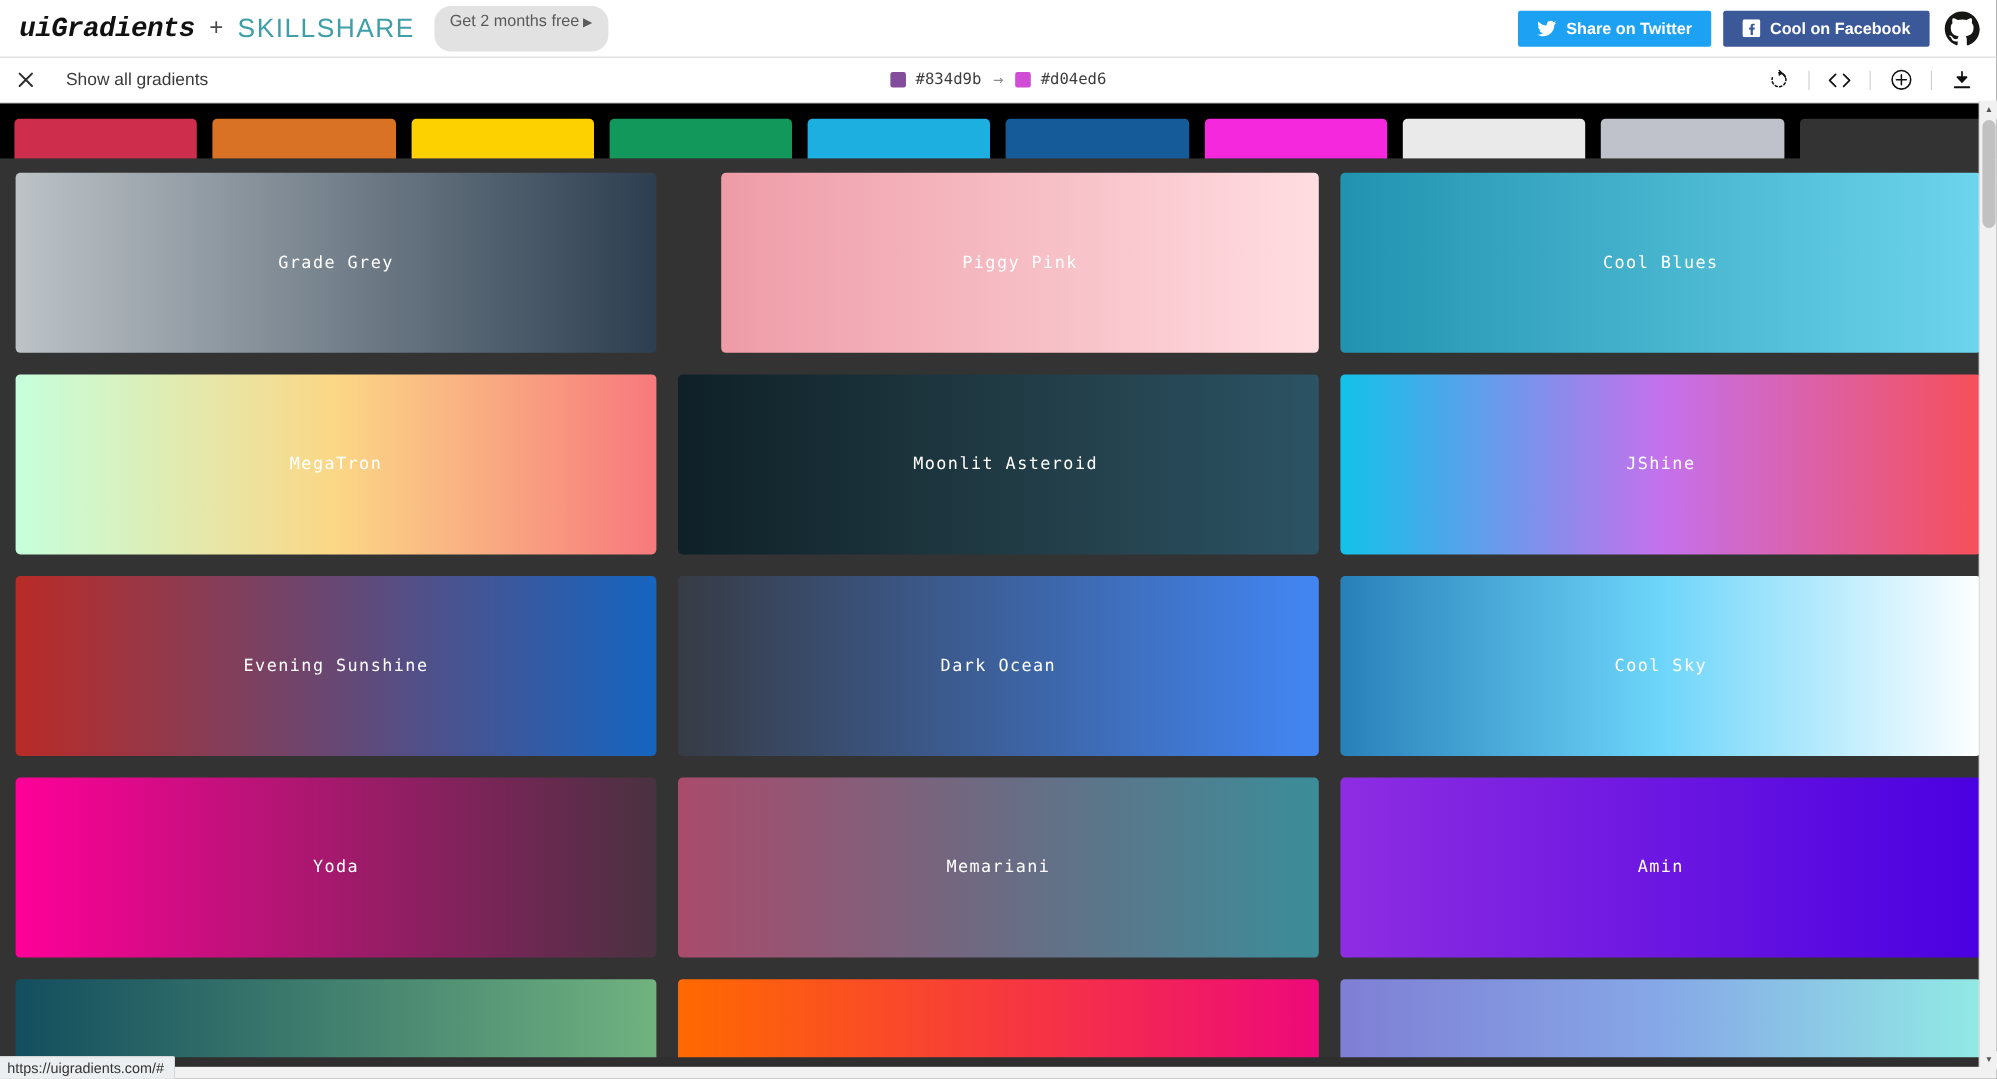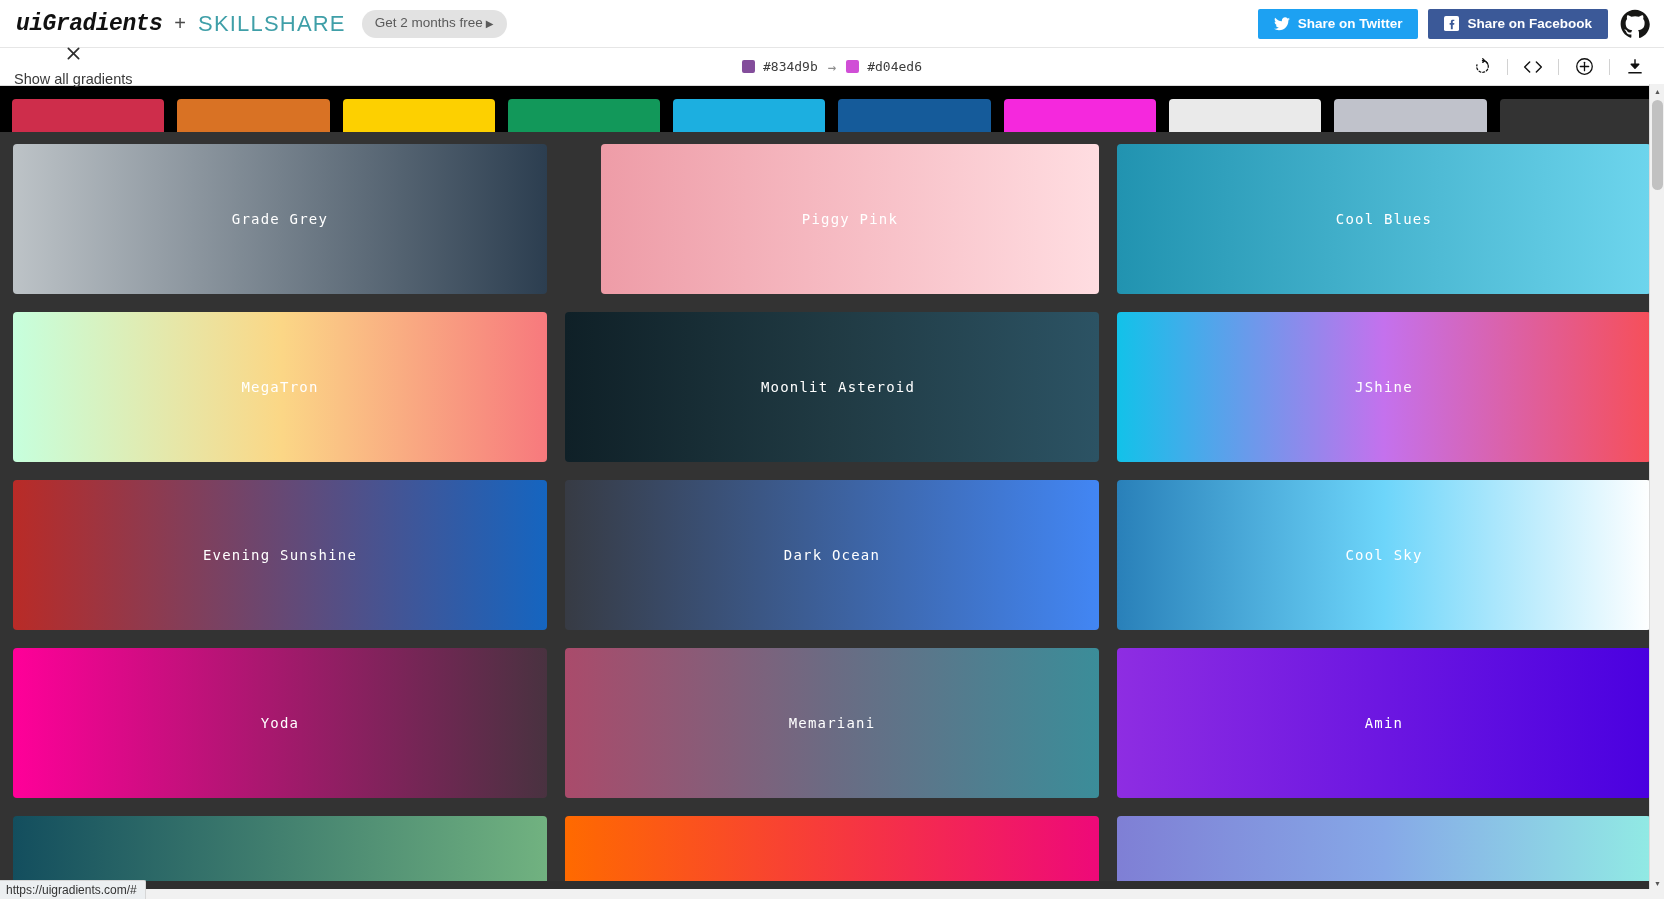--- a/index.html
+++ b/index.html
@@ -29,21 +29,21 @@
     color: #111;
     letter-spacing: -0.5px;
   }
   .plus { font-size: 20px; color: #4a4a4a; font-weight: 300; }
   .skillshare {
     font-size: 22px; color: #3f9fa8; letter-spacing: 1.2px;
     font-weight: 400;
   }
   .promo-pill {
     background: #e2e2e2; color: #5a5a5a;
-    border-radius: 14px; padding: 5px 13px 8px;
+    border-radius: 14px; padding: 5px 13px 18px;
     font-size: 13.5px; white-space: nowrap;
     margin-left: 4px;
   }
   .promo-pill .caret { font-size: 10px; margin-left: 3px; }
 
   .topbar-right {
     margin-left: auto; display: flex; align-items: center; gap: 10px;
   }
   .share-btn {
     display: flex; align-items: center; gap: 8px;
@@ -59,22 +59,22 @@
   
   .toolbar {
     height: 38px; width: 100%;
     background: #fff;
     display: flex; align-items: center;
     padding: 0 12px 0 14px;
     position: relative;
     border-bottom: 1px solid #dcdcdc;
   }
   .showall {
-    display: flex; align-items: center; gap: 10px;
-    font-size: 14.5px; color: #3a3a3a; cursor: pointer; flex-direction: column;
+    display: flex; align-items: center; gap: 26px;
+    font-size: 14.5px; color: #3a3a3a; cursor: pointer;
   }
   .x-icon { width: 15px; height: 15px; display: block; }
 
   .hexgroup {
     position: absolute; left: 50%; top: 50%;
     transform: translate(-50%, -50%);
     display: flex; align-items: center; gap: 8px;
     font-family: "DejaVu Sans Mono", monospace;
     font-size: 13px; color: #3d3d3d;
   }
@@ -194,21 +194,21 @@
       <span>Share on Twitter</span>
     </div>
 
     <div class="share-btn share-facebook">
       <span>
         <svg width="15" height="15" viewBox="0 0 24 24">
             <rect width="24" height="24" rx="3" fill="#fff"></rect>
             <path d="M16 6h-2.2C12.2 6 11 7 11 8.6V11H9v3h2v7h3v-7h2.2l.4-3H14V9c0-.6.2-1 1-1h1.5V6z" fill="#3b5998"></path>
           </svg>
       </span>
-      <span>Share on Facebook</span>
+      <span>Cool on Facebook</span>
     </div>
 
     <span class="gh-icon">
       <svg width="30" height="30" viewBox="0 0 24 24" fill="#161614">
           <path d="M12 .5C5.7.5.5 5.7.5 12c0 5.1 3.3 9.4 7.8 10.9.6.1.8-.2.8-.6v-2c-3.2.7-3.9-1.5-3.9-1.5-.5-1.3-1.3-1.7-1.3-1.7-1-.7.1-.7.1-.7 1.1.1 1.7 1.2 1.7 1.2 1 1.8 2.7 1.3 3.4 1 .1-.7.4-1.3.7-1.6-2.6-.3-5.3-1.3-5.3-5.8 0-1.3.5-2.3 1.2-3.1-.1-.3-.5-1.5.1-3.1 0 0 1-.3 3.3 1.2a11 11 0 0 1 6 0c2.3-1.5 3.3-1.2 3.3-1.2.6 1.6.2 2.8.1 3.1.8.8 1.2 1.8 1.2 3.1 0 4.5-2.7 5.5-5.3 5.8.4.4.8 1.1.8 2.2v3.3c0 .4.2.7.8.6 4.5-1.5 7.8-5.8 7.8-10.9C23.5 5.7 18.3.5 12 .5z"></path>
         </svg>
     </span>
   </div>
 </div>
 

